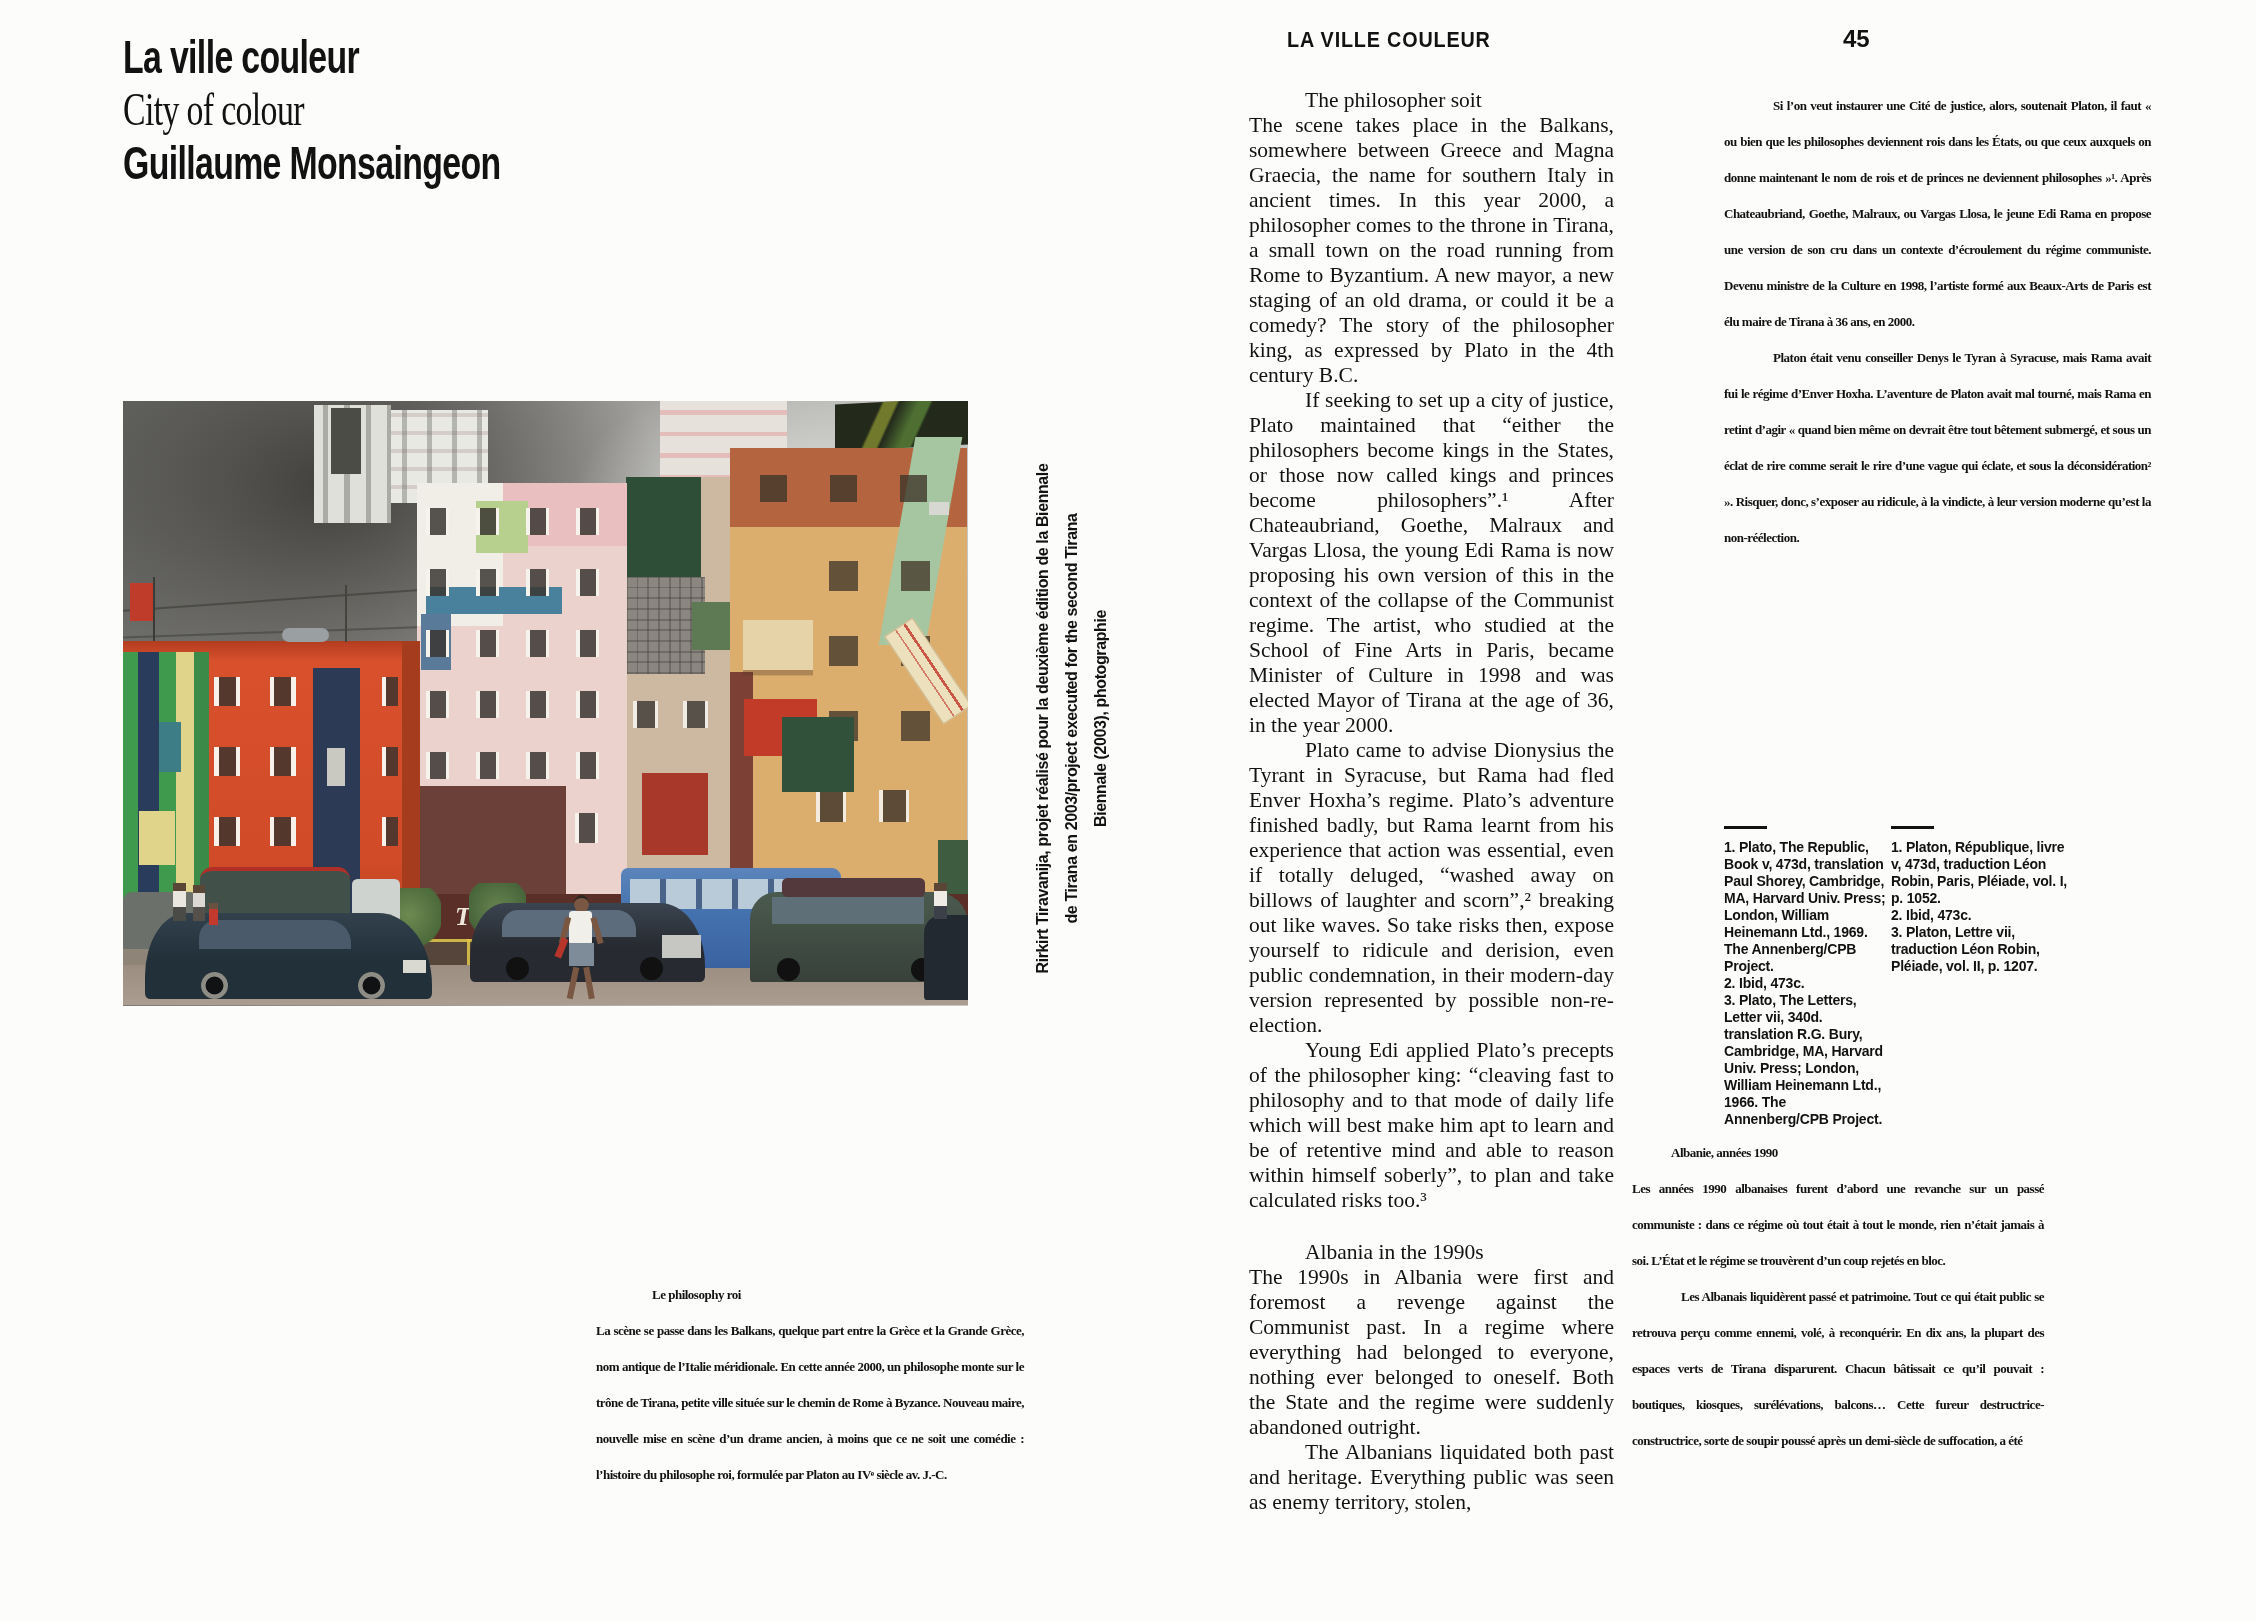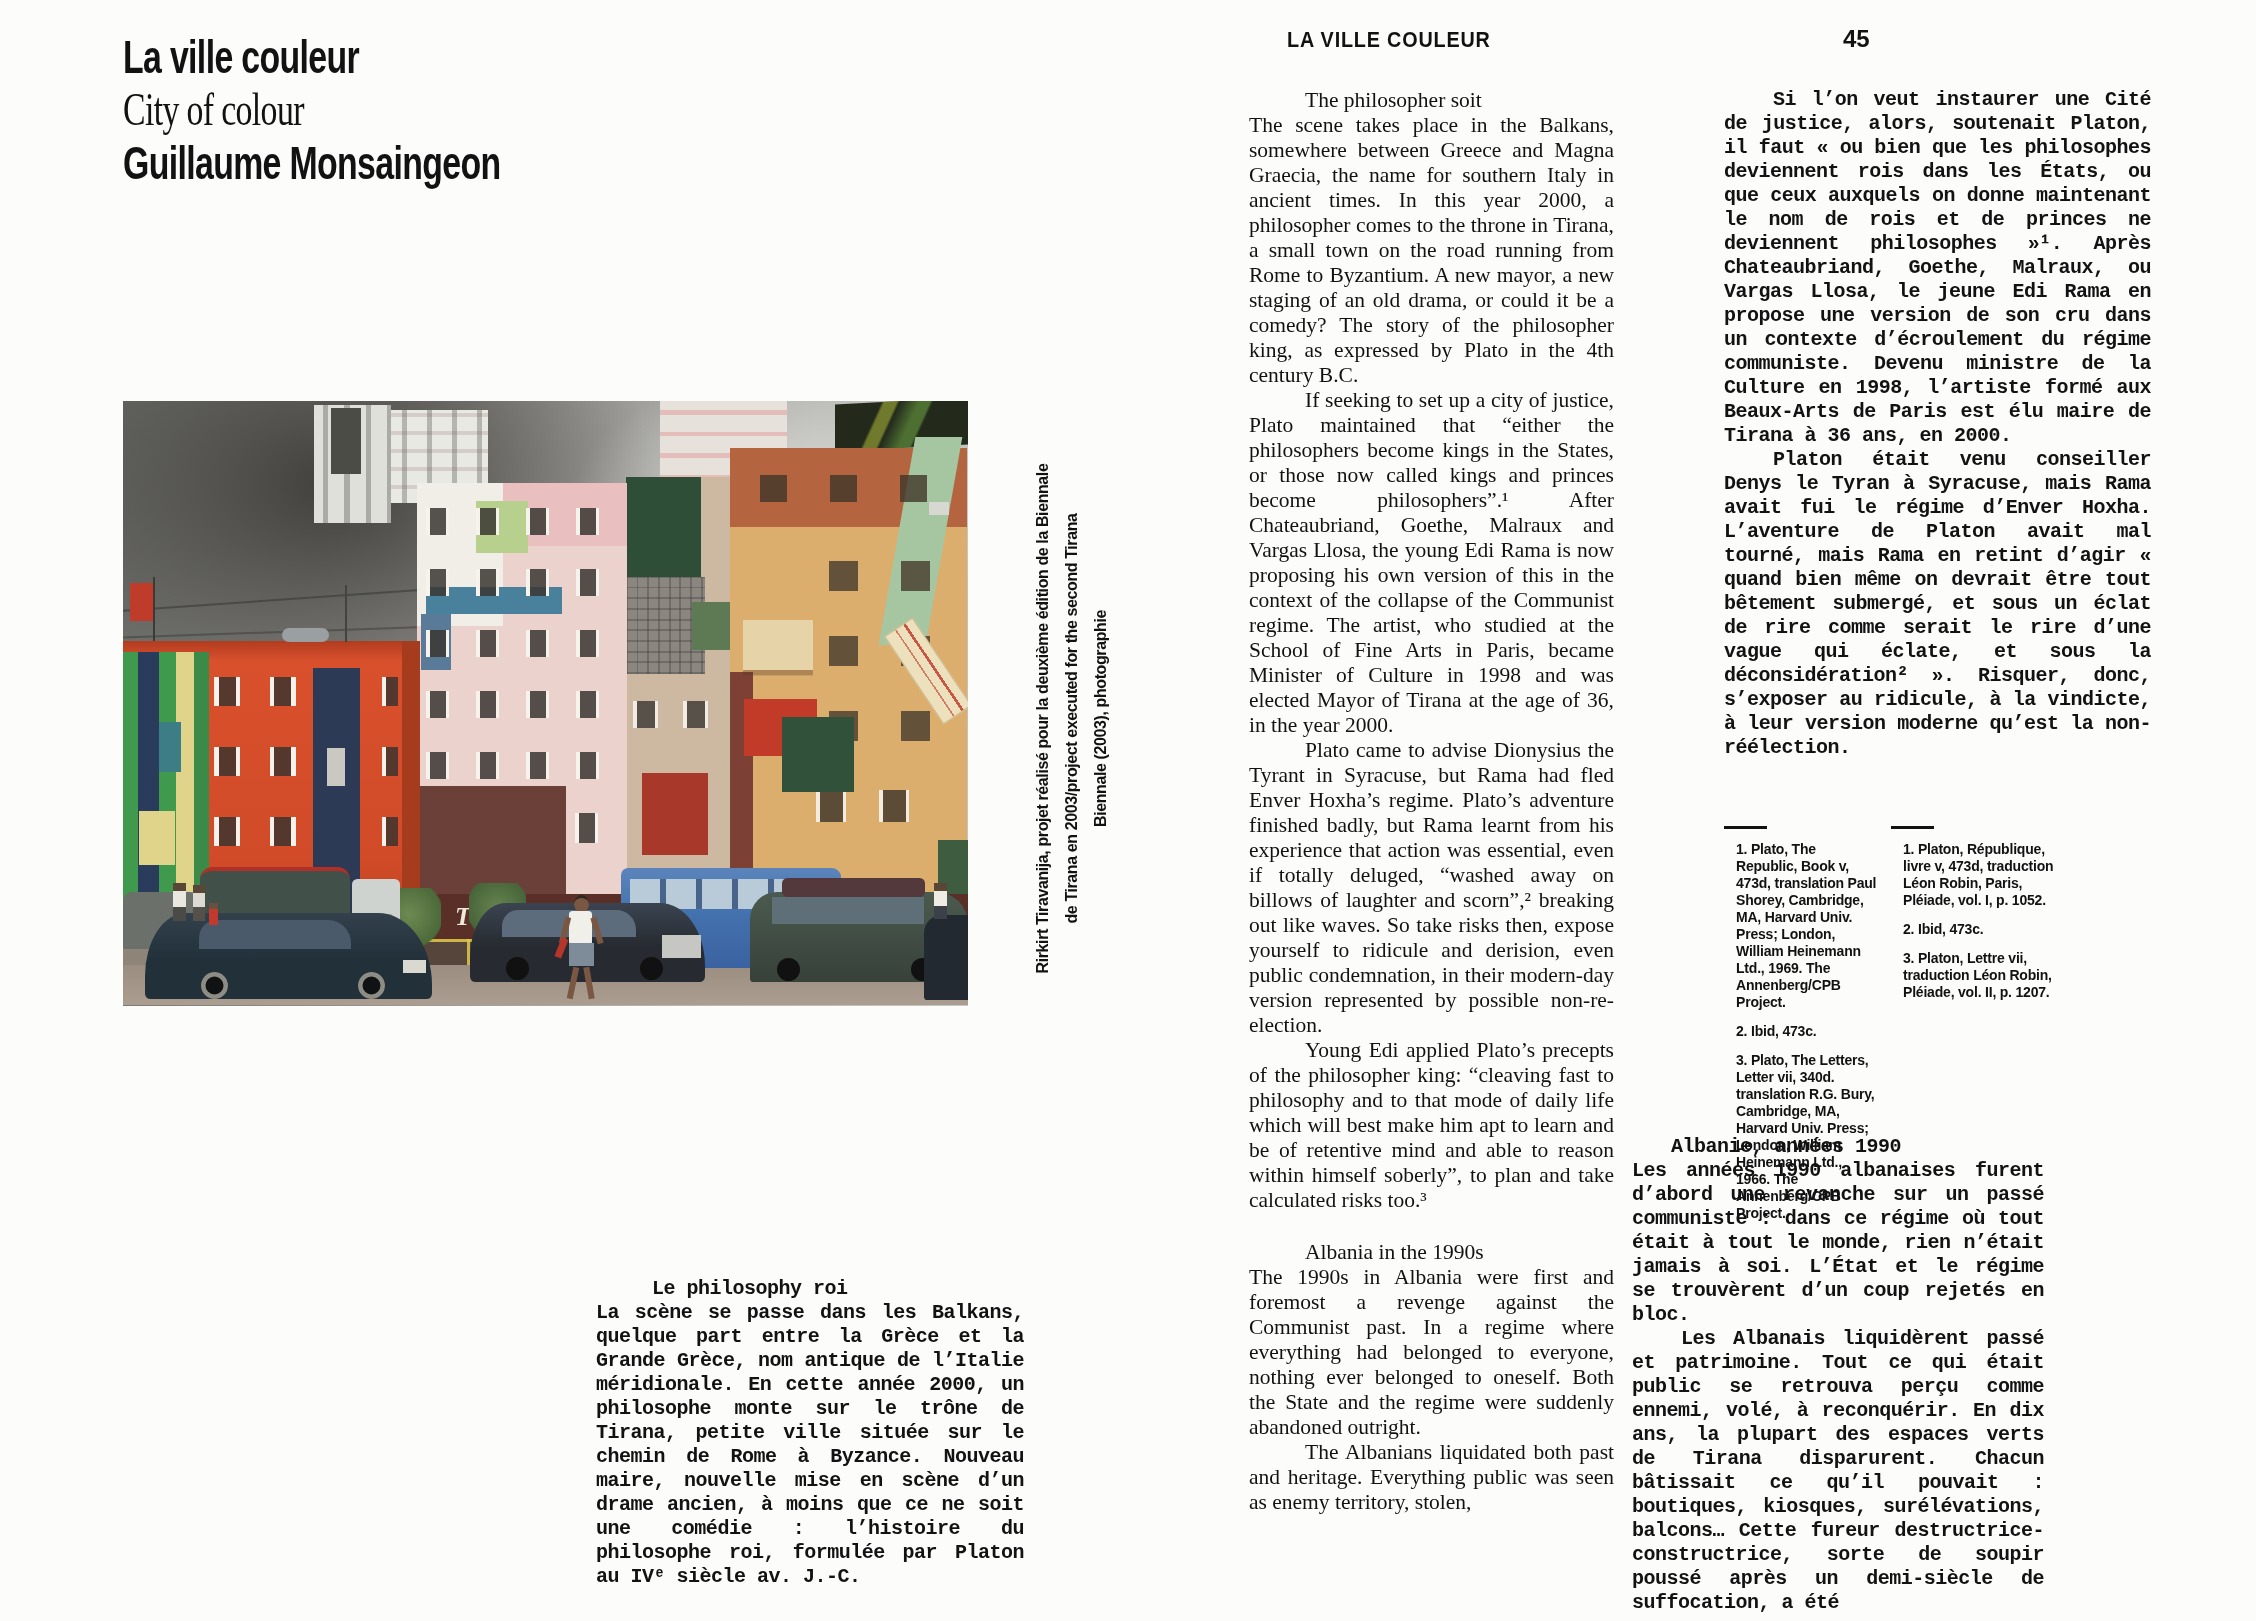--- a/index.html
+++ b/index.html
@@ -16,31 +16,31 @@
            letter-spacing:0.9px;transform:scaleX(.92);transform-origin:0 0;white-space:nowrap;}
   .pagenum{left:1843px;top:25px;font:700 24px/27px "Liberation Sans",sans-serif;}
   
   .col-en{left:1249px;top:88px;width:365px;font-family:"Liberation Serif",serif;
           font-size:21.5px;line-height:25px;text-align:justify;}
   .col-en p{margin:0;}
   .h-en{text-indent:56px;}
   .ind{text-indent:56px;}
   .gap{margin-top:27px;}
   
-  .frbold{font-family:Liberation Mono, monospace;font-weight:700;font-size:20px;
-          line-height:24px;letter-spacing:-0.5px;text-align:justify;}
+  .frbold{font-family:Liberation Serif, serif;font-weight:700;font-size:13px;
+          line-height:36px;letter-spacing:-0.5px;text-align:justify;}
   .frbold p{margin:0;}
   .col-fr{left:1724px;top:88px;width:427px;}
   .ind-fr{text-indent:49px;}
   .h-fr{text-indent:39px;}
   
   .fn{font-family:"Liberation Sans",sans-serif;font-weight:700;font-size:14px;
       line-height:17px;letter-spacing:-0.2px;text-align:left;}
   .fn .rule{width:43px;height:2.7px;background:#121212;margin-bottom:9.9px;}
-  .fn p{margin:12px;}
+  .fn p{margin:0;}
   .fn-left{left:1724px;top:826px;width:167px;}
   .fn-right{left:1891px;top:826px;width:184px;}
   
   .albania{left:1632px;top:1135px;width:412px;}
   .fr-bottom{left:596px;top:1277px;width:428px;}
   
   .caption-rot{left:1028px;top:414px;width:609px;height:94px;
       transform-origin:0 0;transform:rotate(-90deg) translateX(-609px);
       font:700 16px/29px "Liberation Sans",sans-serif;letter-spacing:-0.4px;
       text-align:center;white-space:pre-line;}

